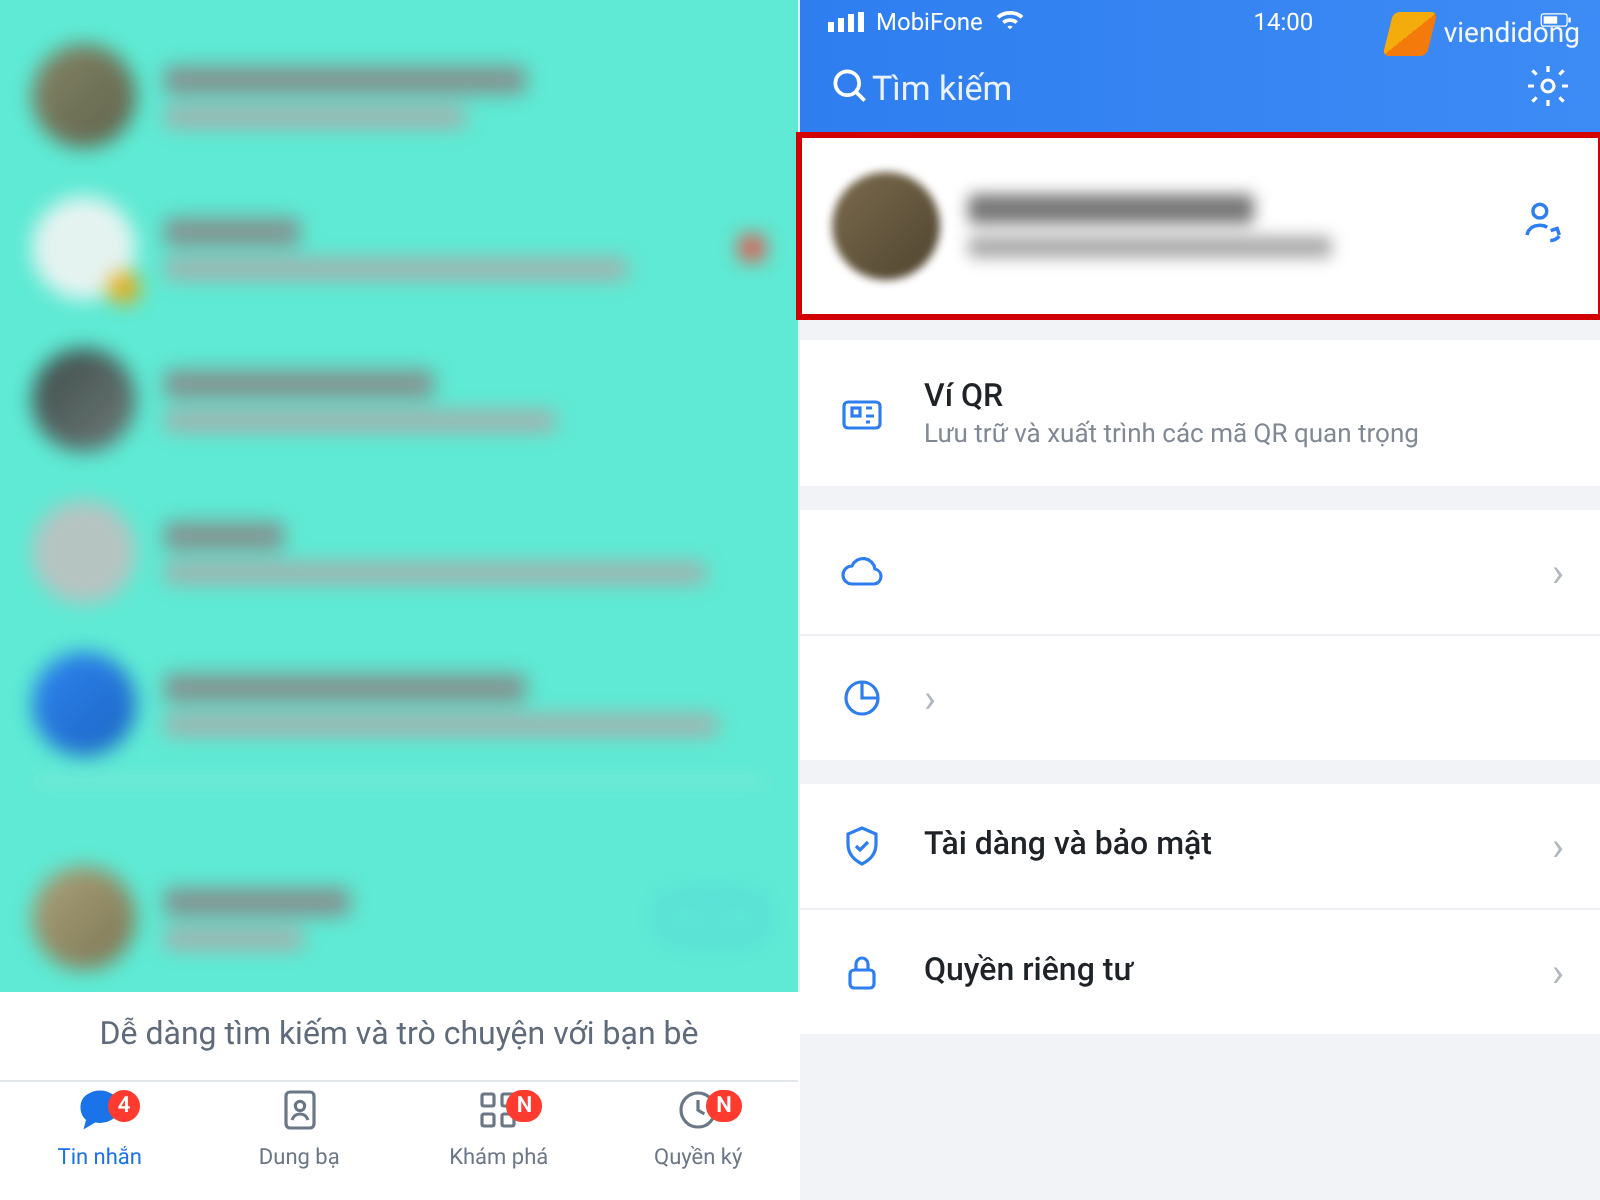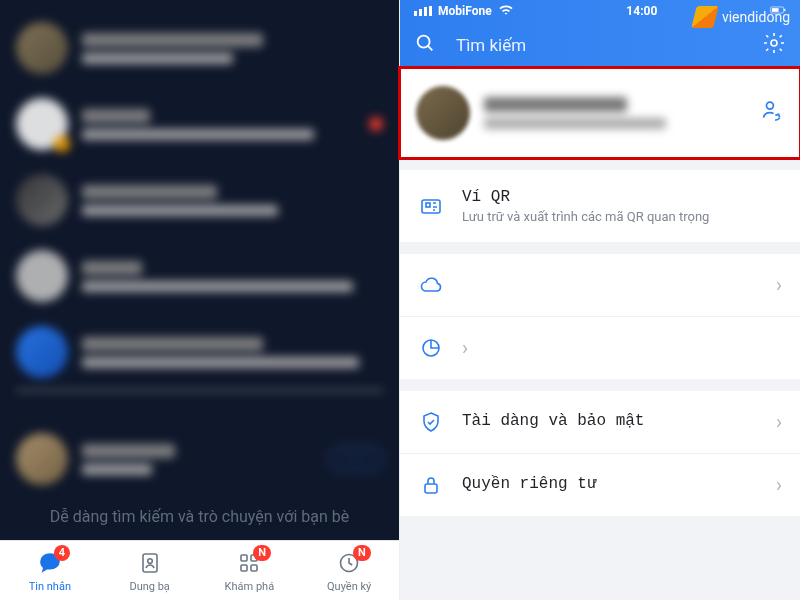--- a/index.html
+++ b/index.html
@@ -6,24 +6,24 @@
   body {
     width: 800px; height: 600px;
     font-family: -apple-system, BlinkMacSystemFont, "Segoe UI", Roboto, Arial, sans-serif;
     display: flex;
     background: #fff;
     overflow: hidden;
     position: relative;
   }
   
   .left {
-    width: 400px; height: 600px;
+    width: 400px; height: 496px;
     display: flex; flex-direction: column;
     border-right: 1px solid #eee;
-    background: #0f172a;
+    background: #5eead4;
     position: relative;
   }
   .chat-list {
     flex: 1;
     padding: 10px 0 0 0;
     filter: blur(5px);
     opacity: .9;
   }
   .chat-item {
     display: flex; align-items: center;
@@ -97,37 +97,37 @@
   
   .right{
     width:400px; height:600px;
     background:#f1f3f6;
     display:flex; flex-direction:column;
     position:relative;
   }
   .statusbar{
     height:22px;
     background: linear-gradient(90deg,#2f7ef0,#3d8bf5);
-    color:#fff; font-size:12px; font-weight:700;
+    color:#fff; font-size:12px; font-weight:400;
     display:flex; align-items:center; padding:0 14px;
     justify-content:space-between;
   }
   .sb-left{display:flex;align-items:center;gap:6px;}
   .sb-dots{display:flex;gap:2px;}
   .sb-dots span{width:3px;background:#fff;display:block;}
   .sb-dots span:nth-child(1){height:5px;margin-top:5px}
   .sb-dots span:nth-child(2){height:7px;margin-top:3px}
   .sb-dots span:nth-child(3){height:9px;margin-top:1px}
   .sb-dots span:nth-child(4){height:10px;}
   .sb-right{display:flex;align-items:center;gap:4px;}
   .wifi svg, .batt svg{width:16px;height:12px;fill:#fff;}
   .searchbar{
     height:46px;
     background: linear-gradient(90deg,#2f7ef0,#3d8bf5);
-    display:flex; align-items:center; padding: 0 14px; gap:20px;
+    display:flex; align-items:center; padding: 0 14px; gap:0;
     color:#fff;
   }
   .searchbar .sicon svg{width:22px;height:22px;stroke:#fff;fill:none;stroke-width:2;}
   .searchbar .sinput{
     flex:1; color:#eaf2ff; font-size:17px;
   }
   .searchbar .gear svg{width:24px;height:24px;stroke:#fff;fill:none;stroke-width:1.6;}
 
   .card{
     background:#fff;
@@ -153,21 +153,21 @@
   .menu-row{
     display:flex; align-items:center;
     padding:18px 18px;
     gap:18px;
     border-bottom:1px solid #eef0f3;
   }
   .menu-row:last-child{border-bottom:none;}
   .micon{width:26px;height:26px;display:flex;align-items:center;justify-content:center;flex:0 0 26px;}
   .micon svg{width:24px;height:24px;fill:none;stroke:#2f7ef0;stroke-width:1.6;}
   .mtext{flex:1;}
-  .mtitle{font-size:16px;color:#1f2328;font-weight:500;margin-bottom:3px;font-family:Liberation Mono, monospace;}
+  .mtitle{font-size:16px;color:#1f2328;font-weight:500;margin-bottom:3px;}
   .msub{font-size:13px;color:#808893;}
   .chev{color:#b0b7c0;font-size:20px;}
 
   
   .watermark{
     position:absolute; top:6px; right:10px;
     display:flex; align-items:center; gap:6px;
     color:#fff; font-size:14px; font-weight:400;
     z-index:5;
     opacity:.95;

